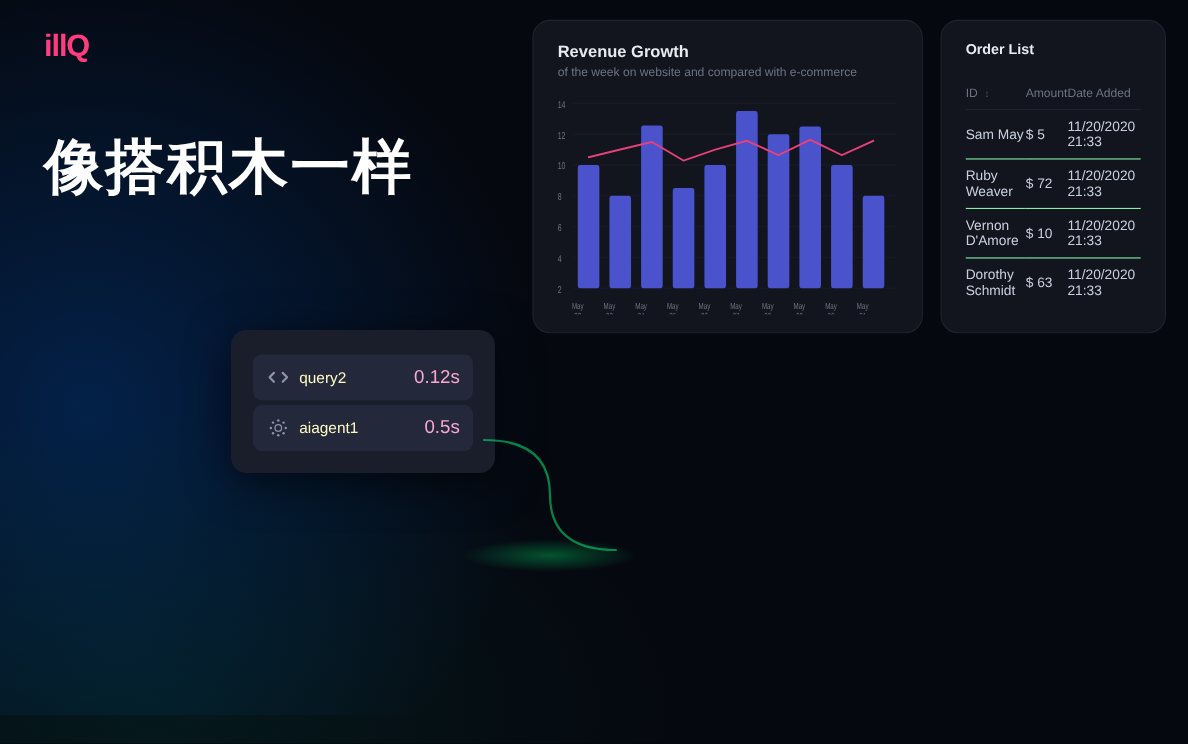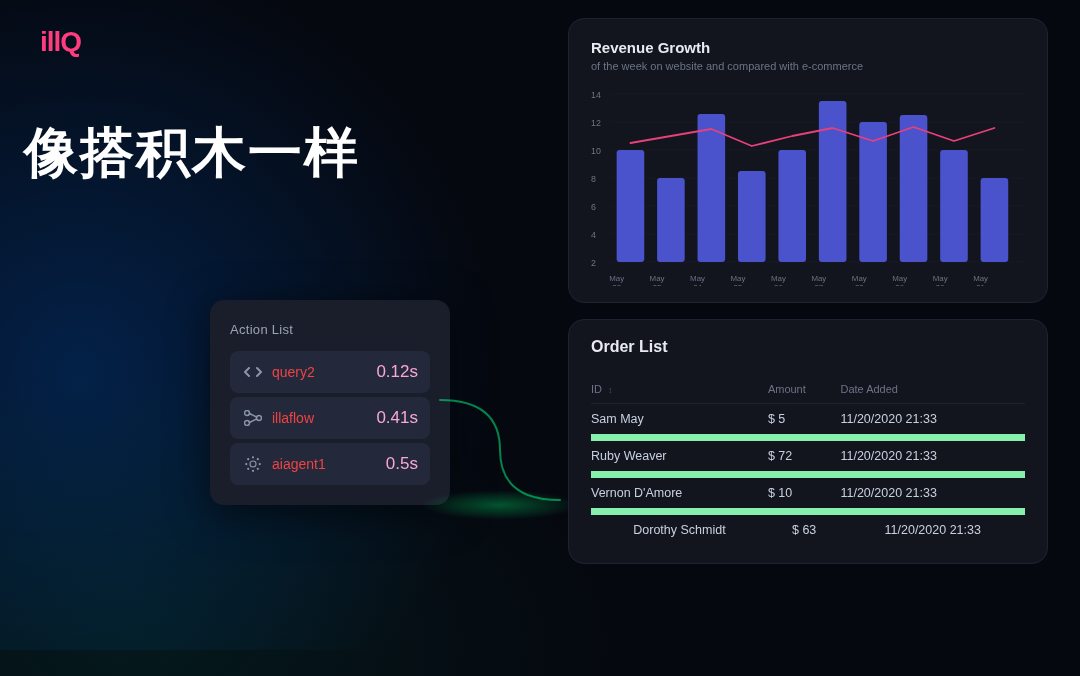--- a/index.html
+++ b/index.html
@@ -45,21 +45,21 @@
       font-size: 28px;
       font-weight: 900;
       letter-spacing: -1px;
       line-height: 1;
     }
 
     
     .hero-text {
       position: absolute;
       top: 120px;
-      left: 24px;
+      left: 40px;
     }
     .hero-line1, .hero-line2 {
       font-size: 54px;
       font-weight: 800;
       color: #ffffff;
       line-height: 1.2;
       letter-spacing: 2px;
     }
 
     
@@ -94,39 +94,39 @@
       height: 22px;
       display: flex;
       align-items: center;
       justify-content: center;
       font-size: 14px;
       color: #8b95aa;
       flex-shrink: 0;
     }
     .action-name {
       flex: 1;
-      color: #ef4444;
+      color: #fef9c3;
       font-size: 14px;
       font-weight: 500;
       margin-left: 8px;
     }
     .action-time {
       color: #f9a8d4;
       font-size: 17px;
       margin-left: 8px;
     }
 
     
     .right-panel {
       position: absolute;
       top: 18px;
-      right: 32px;
-      width: 480px;
+      right: 20px;
+      width: 576px;
       display: flex;
-      flex-direction: column;
+      flex-direction: row;
       gap: 16px;
     }
 
     
     .revenue-card {
       background: #12151e;
       border-radius: 16px;
       padding: 20px 22px 16px 22px;
       border: 1px solid #1e2333;
     }
@@ -154,21 +154,21 @@
 
     
     .order-card {
       background: #12151e;
       border-radius: 16px;
       padding: 18px 22px;
       border: 1px solid #1e2333;
     }
     .order-title {
       color: #e8eaf0;
-      font-size: 16px;
+      font-size: 13px;
       font-weight: 700;
       margin-bottom: 12px;
     }
     .order-table {
       width: 100%;
       border-collapse: collapse;
       margin-top: 27px;
     }
     .order-table thead th {
       color: #6b7485;
@@ -178,25 +178,24 @@
       padding: 0 0 8px 0;
       border-bottom: 1px solid #1e2333;
     }
     .order-table thead th:first-child {
       padding-left: 0;
     }
     .order-table tbody td {
       color: #c8d0e0;
       font-size: 12.5px;
       padding: 8px 0;
-      border-bottom: 7px solid #86efac;
+      border-bottom: 1px solid #86efac;
     }
     .order-table tbody tr:last-child td {
       border-bottom: none;
-      text-align: center;
     }
     .sort-icon {
       display: inline-block;
       margin-left: 3px;
       font-size: 9px;
       color: #4a5168;
     }
 
     
     .green-glow {
@@ -225,43 +224,29 @@
 
 <div class="logo">
   <span class="logo-text">illQ</span>
 </div>
 
 <div class="hero-text">
   <div class="hero-line1">像搭积木一样</div>
 </div>
 
 <div class="action-list-card">
-  <div class="action-list-title">Action List</div>
   <div class="action-item">
     <div class="action-icon">
       <svg width="18" height="14" viewBox="0 0 18 14" fill="none">
         <path d="M5 3L1 7L5 11" stroke="#8b95aa" stroke-width="2" stroke-linecap="round" stroke-linejoin="round"></path>
         <path d="M13 3L17 7L13 11" stroke="#8b95aa" stroke-width="2" stroke-linecap="round" stroke-linejoin="round"></path>
       </svg>
     </div>
     <span class="action-name">query2</span>
     <span class="action-time">0.12s</span>
-  </div>
-  <div class="action-item">
-    <div class="action-icon">
-      <svg width="18" height="16" viewBox="0 0 18 16" fill="none">
-        <circle cx="3" cy="3" r="2.5" stroke="#8b95aa" stroke-width="1.5"></circle>
-        <circle cx="15" cy="8" r="2.5" stroke="#8b95aa" stroke-width="1.5"></circle>
-        <circle cx="3" cy="13" r="2.5" stroke="#8b95aa" stroke-width="1.5"></circle>
-        <path d="M5.5 3.5 L12.5 7" stroke="#8b95aa" stroke-width="1.5" stroke-linecap="round"></path>
-        <path d="M5.5 12.5 L12.5 9" stroke="#8b95aa" stroke-width="1.5" stroke-linecap="round"></path>
-      </svg>
-    </div>
-    <span class="action-name">illaflow</span>
-    <span class="action-time">0.41s</span>
   </div>
   <div class="action-item">
     <div class="action-icon">
       <svg width="18" height="18" viewBox="0 0 24 24" fill="none">
         <circle cx="12" cy="12" r="4" stroke="#8b95aa" stroke-width="1.5"></circle>
         <circle cx="12" cy="3" r="1.5" fill="#8b95aa"></circle>
         <circle cx="12" cy="21" r="1.5" fill="#8b95aa"></circle>
         <circle cx="3" cy="12" r="1.5" fill="#8b95aa"></circle>
         <circle cx="21" cy="12" r="1.5" fill="#8b95aa"></circle>
         <circle cx="5.6" cy="5.6" r="1.5" fill="#8b95aa"></circle>

